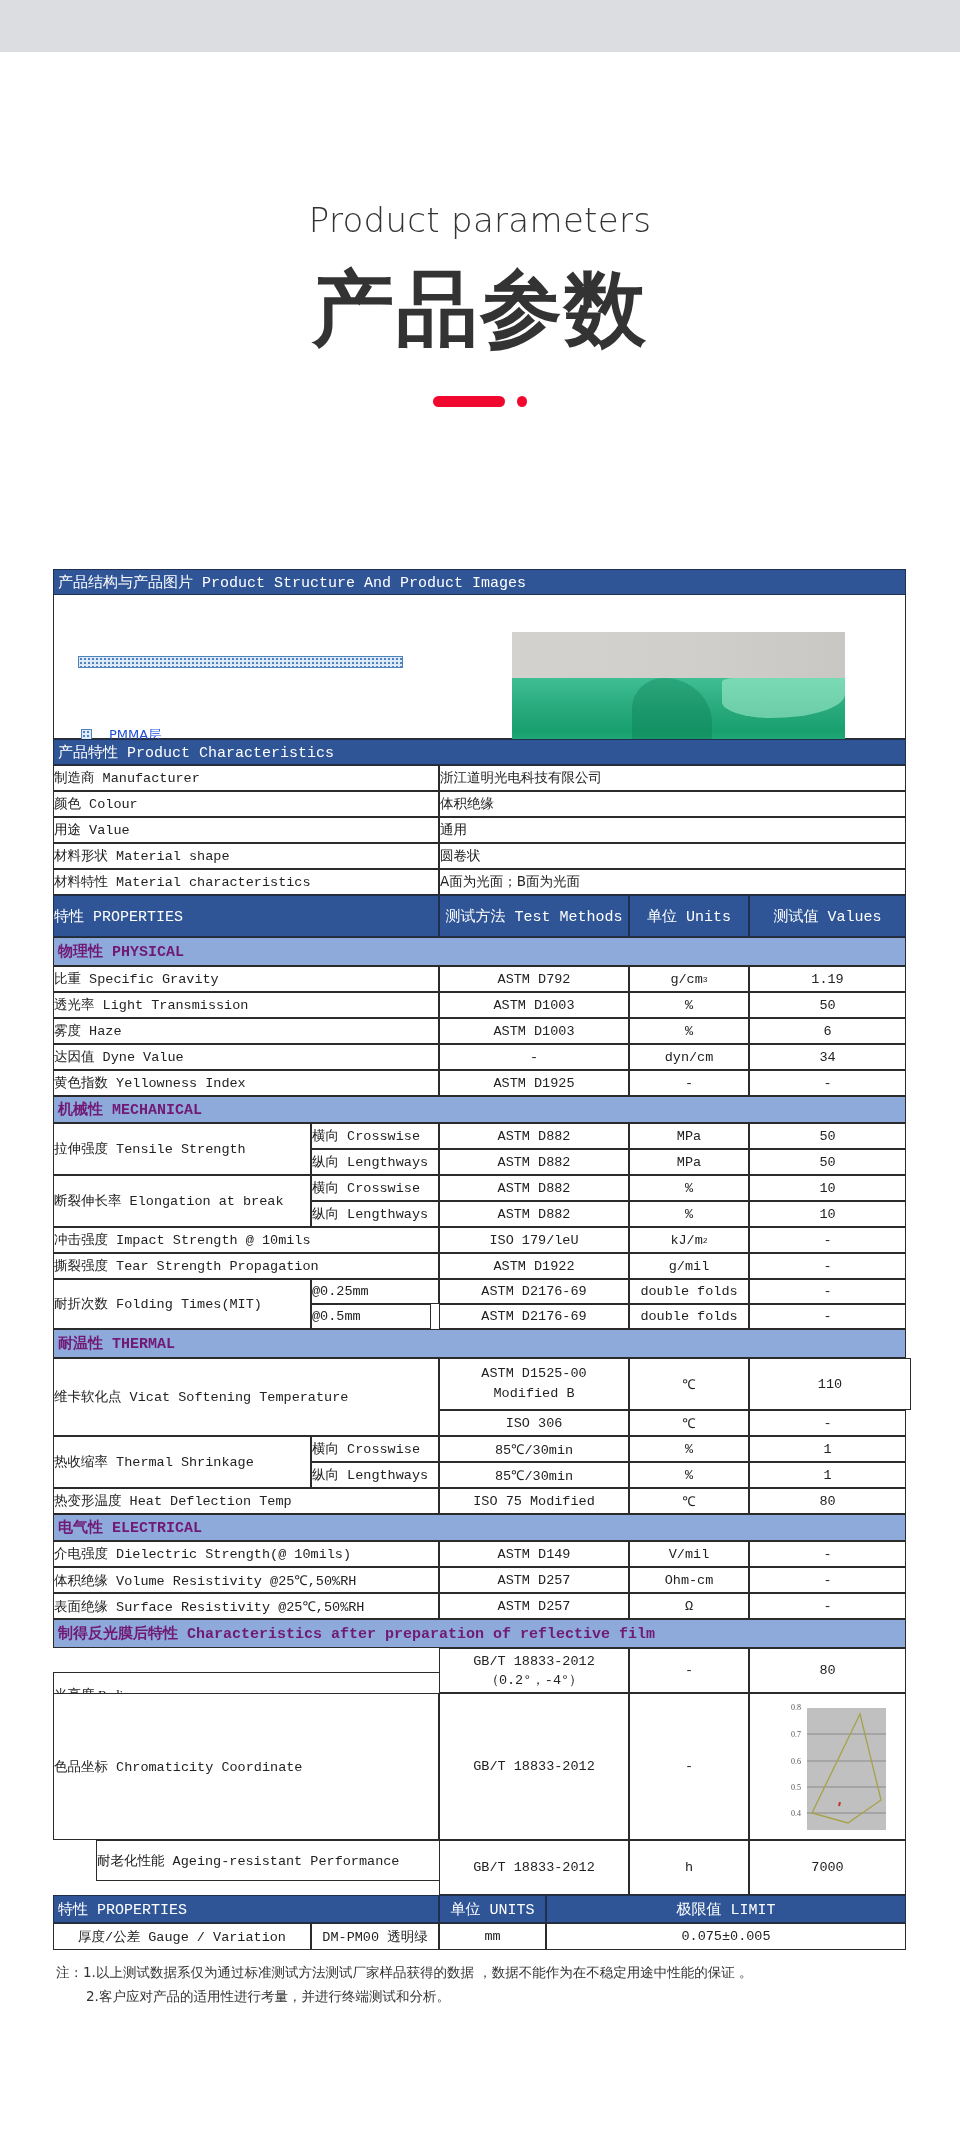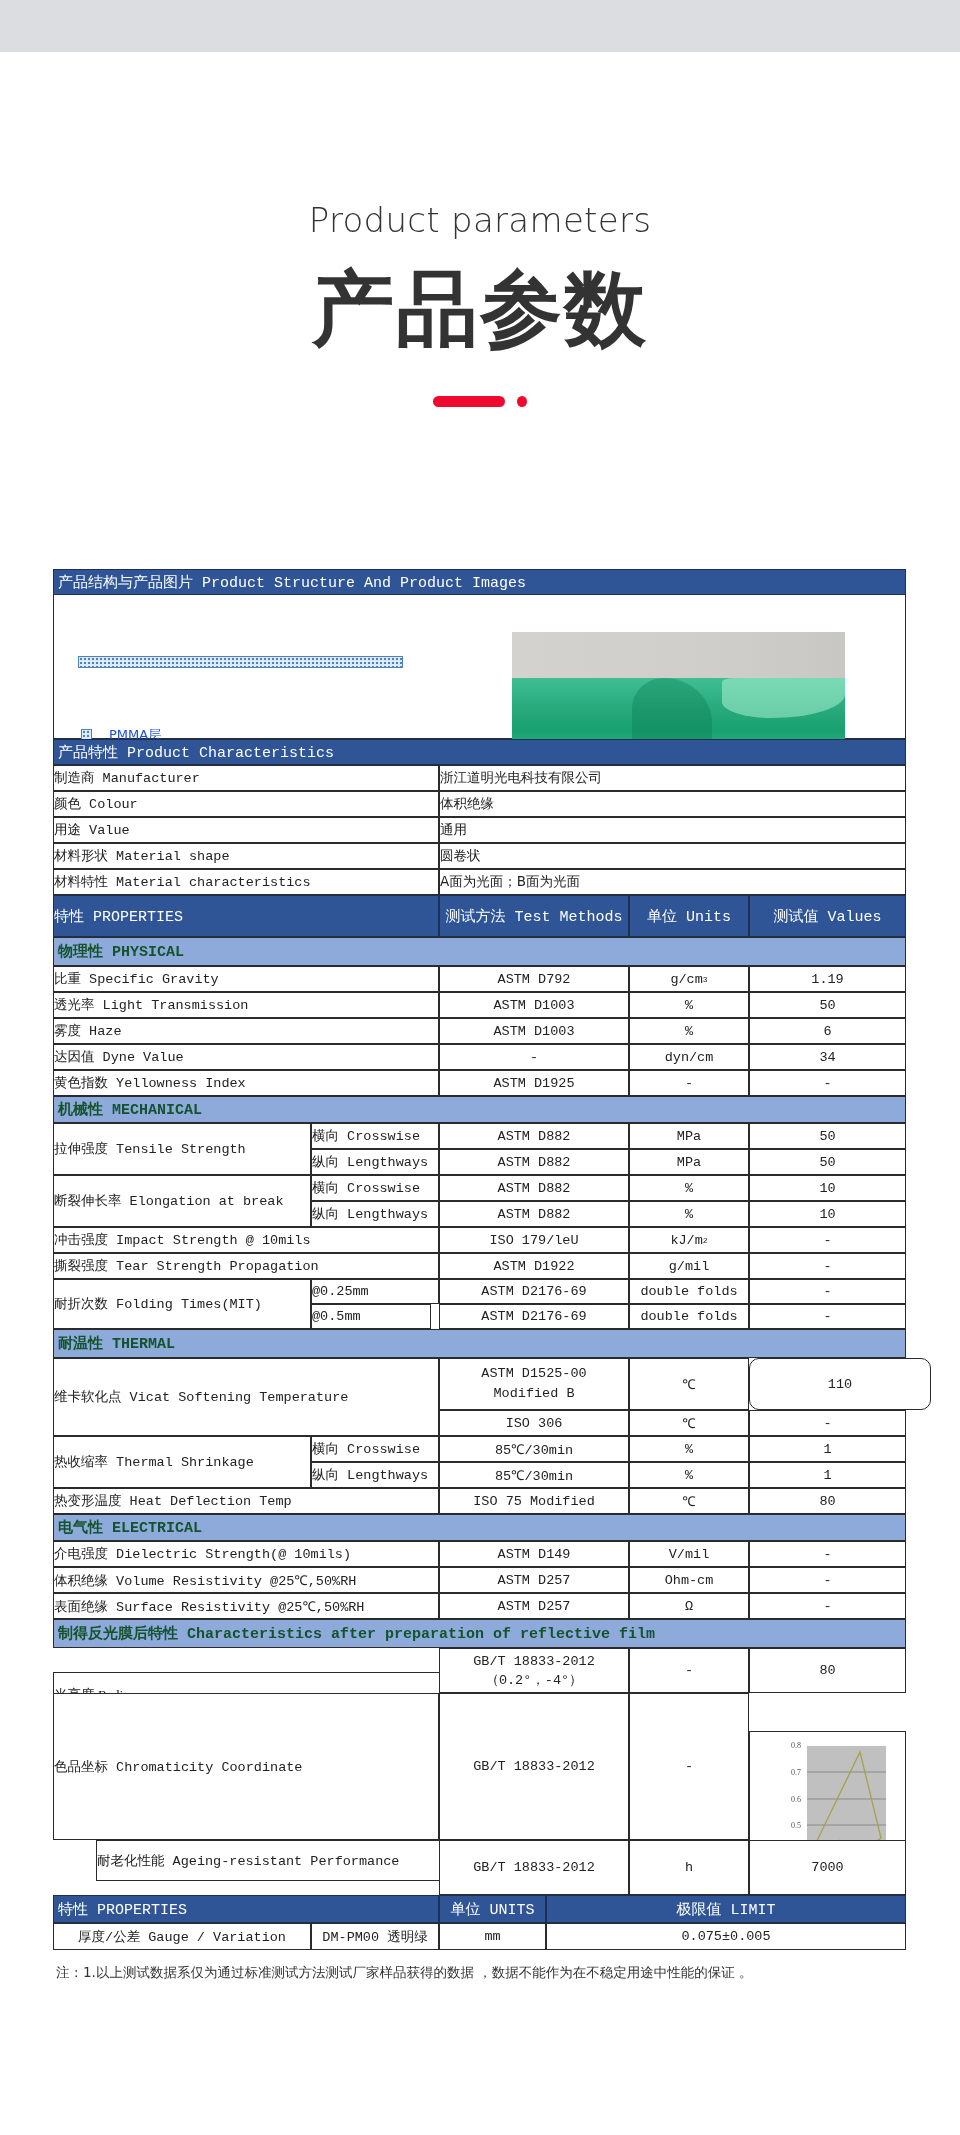--- a/index.html
+++ b/index.html
@@ -6,21 +6,21 @@
   body{width:960px;height:2135px;background:#fff;position:relative;font-family:"Liberation Sans","DejaVu Sans",sans-serif;color:#222;overflow:hidden;}
   .topbar{position:absolute;left:0;top:0;width:960px;height:52px;background:#dcdde0;}
   .en-title{position:absolute;left:0;top:200px;width:960px;text-align:center;font-size:34px;color:#333;font-family:"DejaVu Sans",sans-serif;font-weight:300;letter-spacing:0.3px;}
   .cn-title{position:absolute;left:0;top:255px;width:960px;text-align:center;font-size:82px;font-weight:bold;color:#333;font-family:"DejaVu Sans",sans-serif;letter-spacing:2px;}
   .deco-bar{position:absolute;left:433px;top:396px;width:72px;height:11px;border-radius:6px;background:#f0082e;}
   .deco-dot{position:absolute;left:517px;top:396px;width:10px;height:11px;border-radius:50%;background:#f0082e;}
 
   .sheet{position:absolute;left:53px;top:569px;width:853px;font-family:"Liberation Mono","DejaVu Sans Mono",monospace;font-size:13.5px;color:#222;}
   .abs{position:absolute;box-sizing:border-box;}
   .hdr{background:#2f5597;color:#fff;border:1.5px solid #1f2f4f;display:flex;align-items:center;padding-left:4px;font-size:15px;}
-  .sec{background:#8eaadb;color:#14532d;border:1.5px solid #2b2b2b;display:flex;align-items:center;padding-left:4px;font-size:15px;font-weight:bold;}
+  .sec{background:#8eaadb;color:#701a75;border:1.5px solid #2b2b2b;display:flex;align-items:center;padding-left:4px;font-size:15px;font-weight:bold;}
   .cell{border:1px solid #2b2b2b;display:flex;align-items:center;background:#fff;}
   .l{justify-content:flex-start;padding-left:0;}
   .c{justify-content:center;text-align:center;}
   .hcell{background:#2f5597;color:#fff;border:1px solid #1f2f4f;display:flex;align-items:center;font-size:15px;}
   sup{font-size:8px;}
   .imgbox{border:1.5px solid #2b2b2b;border-top:none;background:#fff;}
   .layerbar{position:absolute;left:24px;top:61px;width:325px;height:12px;border:1px solid #4f81bd;box-sizing:border-box;
     background-color:#dce9f7;
     background-image:radial-gradient(circle,#4f81bd 1px,transparent 1.3px);
     background-size:4px 4px;}
@@ -150,21 +150,21 @@
   <div class="abs cell c" style="left:696px;top:735px;width:157px;height:25px;">-</div>
 
   <div class="abs sec" style="left:0;top:760px;width:853px;height:29px;">耐温性 THERMAL</div>
 
   <div class="abs cell l" style="left:0;top:789px;width:386px;height:78px;">维卡软化点 Vicat Softening Temperature</div>
   <div class="abs cell c" style="left:386px;top:789px;width:190px;height:52px;flex-direction:column;justify-content:center;line-height:20px;">
       <span>ASTM D1525-00</span>
       <span>Modified B</span>
     </div>
   <div class="abs cell c" style="left:576px;top:789px;width:120px;height:52px;">℃</div>
-  <div class="abs cell c" style="left:696px;top:789px;width:182px;height:52px;border-radius:10px;">110</div>
+  <div class="abs cell c" style="left:696px;top:789px;width:162px;height:52px;">110</div>
   <div class="abs cell c" style="left:386px;top:841px;width:190px;height:26px;">ISO 306</div>
   <div class="abs cell c" style="left:576px;top:841px;width:120px;height:26px;">℃</div>
   <div class="abs cell c" style="left:696px;top:841px;width:157px;height:26px;">-</div>
 
   <div class="abs cell l" style="left:0;top:867px;width:258px;height:52px;">热收缩率 Thermal Shrinkage</div>
   <div class="abs cell l" style="left:258px;top:867px;width:128px;height:26px;">横向 Crosswise</div>
   <div class="abs cell c" style="left:386px;top:867px;width:190px;height:26px;">85℃/30min</div>
   <div class="abs cell c" style="left:576px;top:867px;width:120px;height:26px;">%</div>
   <div class="abs cell c" style="left:696px;top:867px;width:157px;height:26px;">1</div>
   <div class="abs cell l" style="left:258px;top:893px;width:128px;height:26px;">纵向 Lengthways</div>
@@ -200,21 +200,21 @@
   <div class="abs cell c" style="left:386px;top:1079px;width:190px;height:45px;flex-direction:column;justify-content:center;line-height:19px;">
       <span>GB/T 18833-2012</span>
       <span>（0.2°，-4°）</span>
     </div>
   <div class="abs cell c" style="left:576px;top:1079px;width:120px;height:45px;">-</div>
   <div class="abs cell c" style="left:696px;top:1079px;width:157px;height:45px;">80</div>
 
   <div class="abs cell l" style="left:0;top:1124px;width:386px;height:147px;">色品坐标 Chromaticity Coordinate</div>
   <div class="abs cell c" style="left:386px;top:1124px;width:190px;height:147px;">GB/T 18833-2012</div>
   <div class="abs cell c" style="left:576px;top:1124px;width:120px;height:147px;">-</div>
-  <div class="abs cell" style="left:696px;top:1124px;width:157px;height:147px;margin-top:38px;">
+  <div class="abs cell" style="left:696px;top:1124px;width:157px;height:147px;">
     <svg class="chroma" width="157" height="147" viewBox="0 0 157 147">
       <rect x="57" y="14" width="79" height="122" fill="#c0c0c0"></rect>
       <g stroke="#8a8a8a" stroke-width="1">
         <line x1="57" y1="40" x2="136" y2="40"></line>
         <line x1="57" y1="67" x2="136" y2="67"></line>
         <line x1="57" y1="93" x2="136" y2="93"></line>
         <line x1="57" y1="119" x2="136" y2="119"></line>
       </g>
       <g font-family="Liberation Serif, serif" font-size="8" fill="#555" text-anchor="end">
         <text x="51" y="16">0.8</text>
@@ -238,13 +238,14 @@
   <div class="abs hcell c" style="left:493px;top:1326px;width:360px;height:28px;">极限值 LIMIT</div>
 
   <div class="abs cell c" style="left:0;top:1354px;width:258px;height:27px;">厚度/公差 Gauge / Variation</div>
   <div class="abs cell c" style="left:258px;top:1354px;width:128px;height:27px;">DM-PM00 透明绿</div>
   <div class="abs cell c" style="left:386px;top:1354px;width:107px;height:27px;">mm</div>
   <div class="abs cell c" style="left:493px;top:1354px;width:360px;height:27px;">0.075±0.005</div>
 </div>
 
 <div class="notes">
   <div>注：1.以上测试数据系仅为通过标准测试方法测试厂家样品获得的数据 ，数据不能作为在不稳定用途中性能的保证 。</div>
+  <div class="n2">2.客户应对产品的适用性进行考量，并进行终端测试和分析。</div>
 </div>
 
 </body></html>

